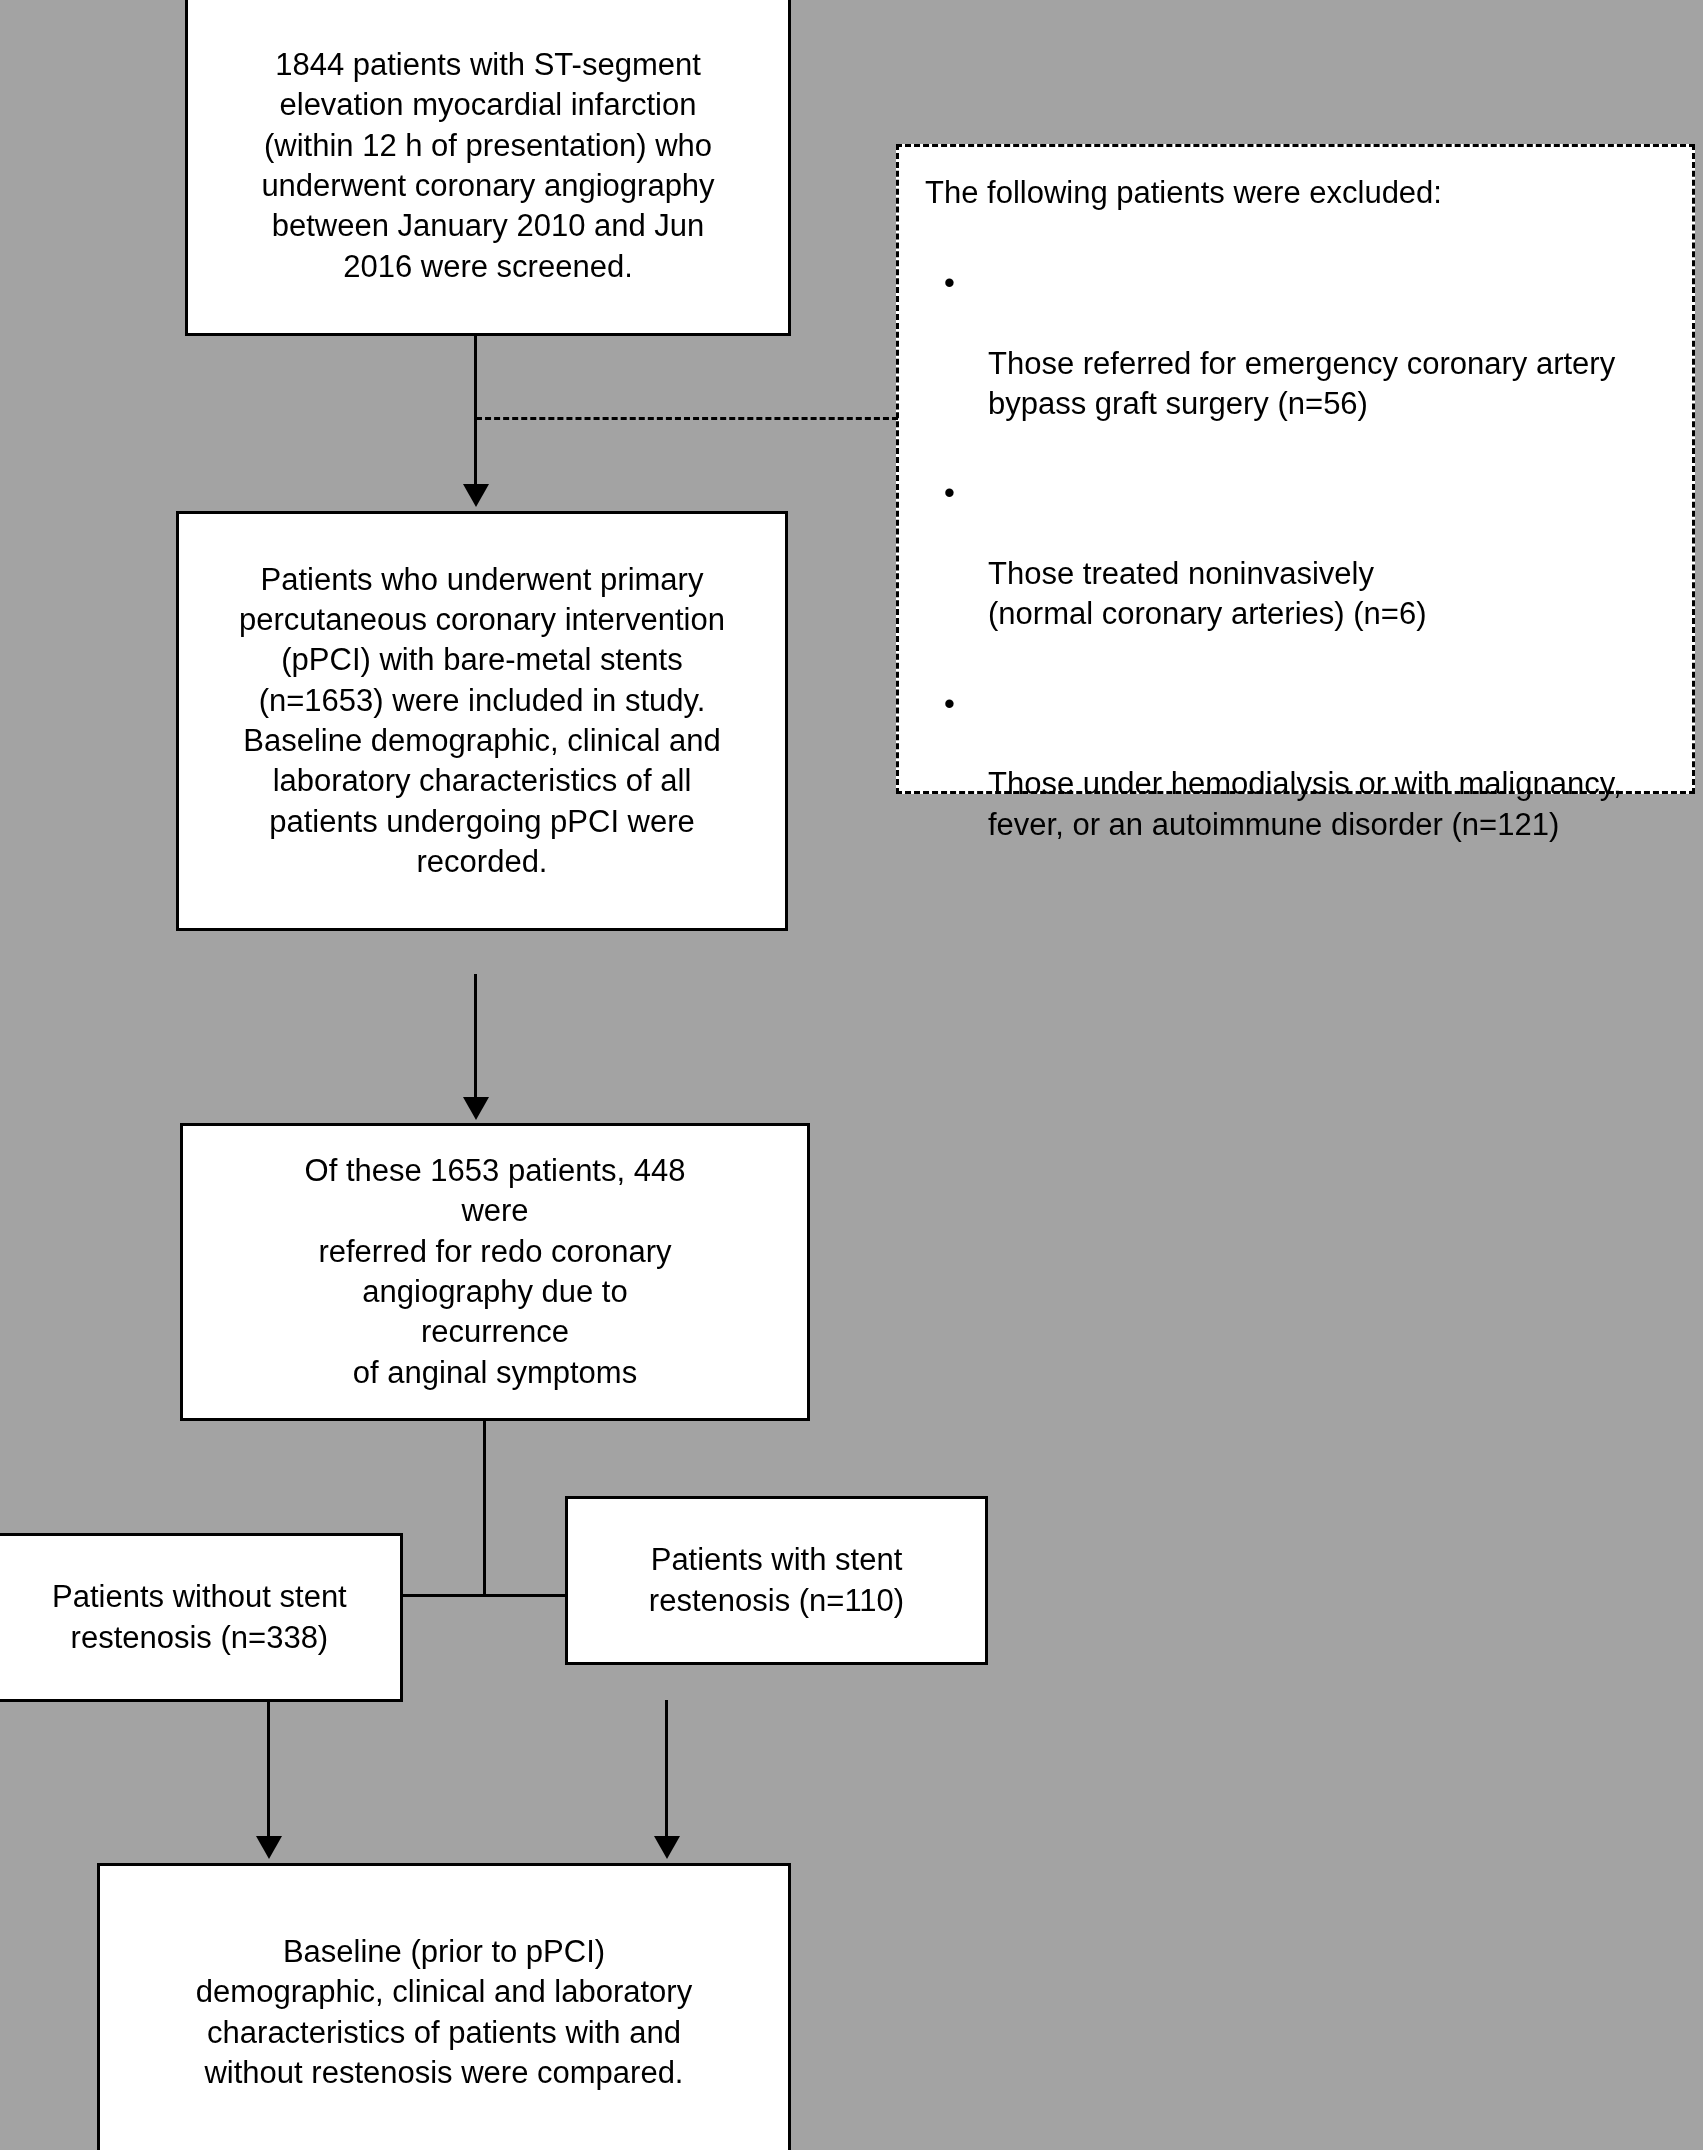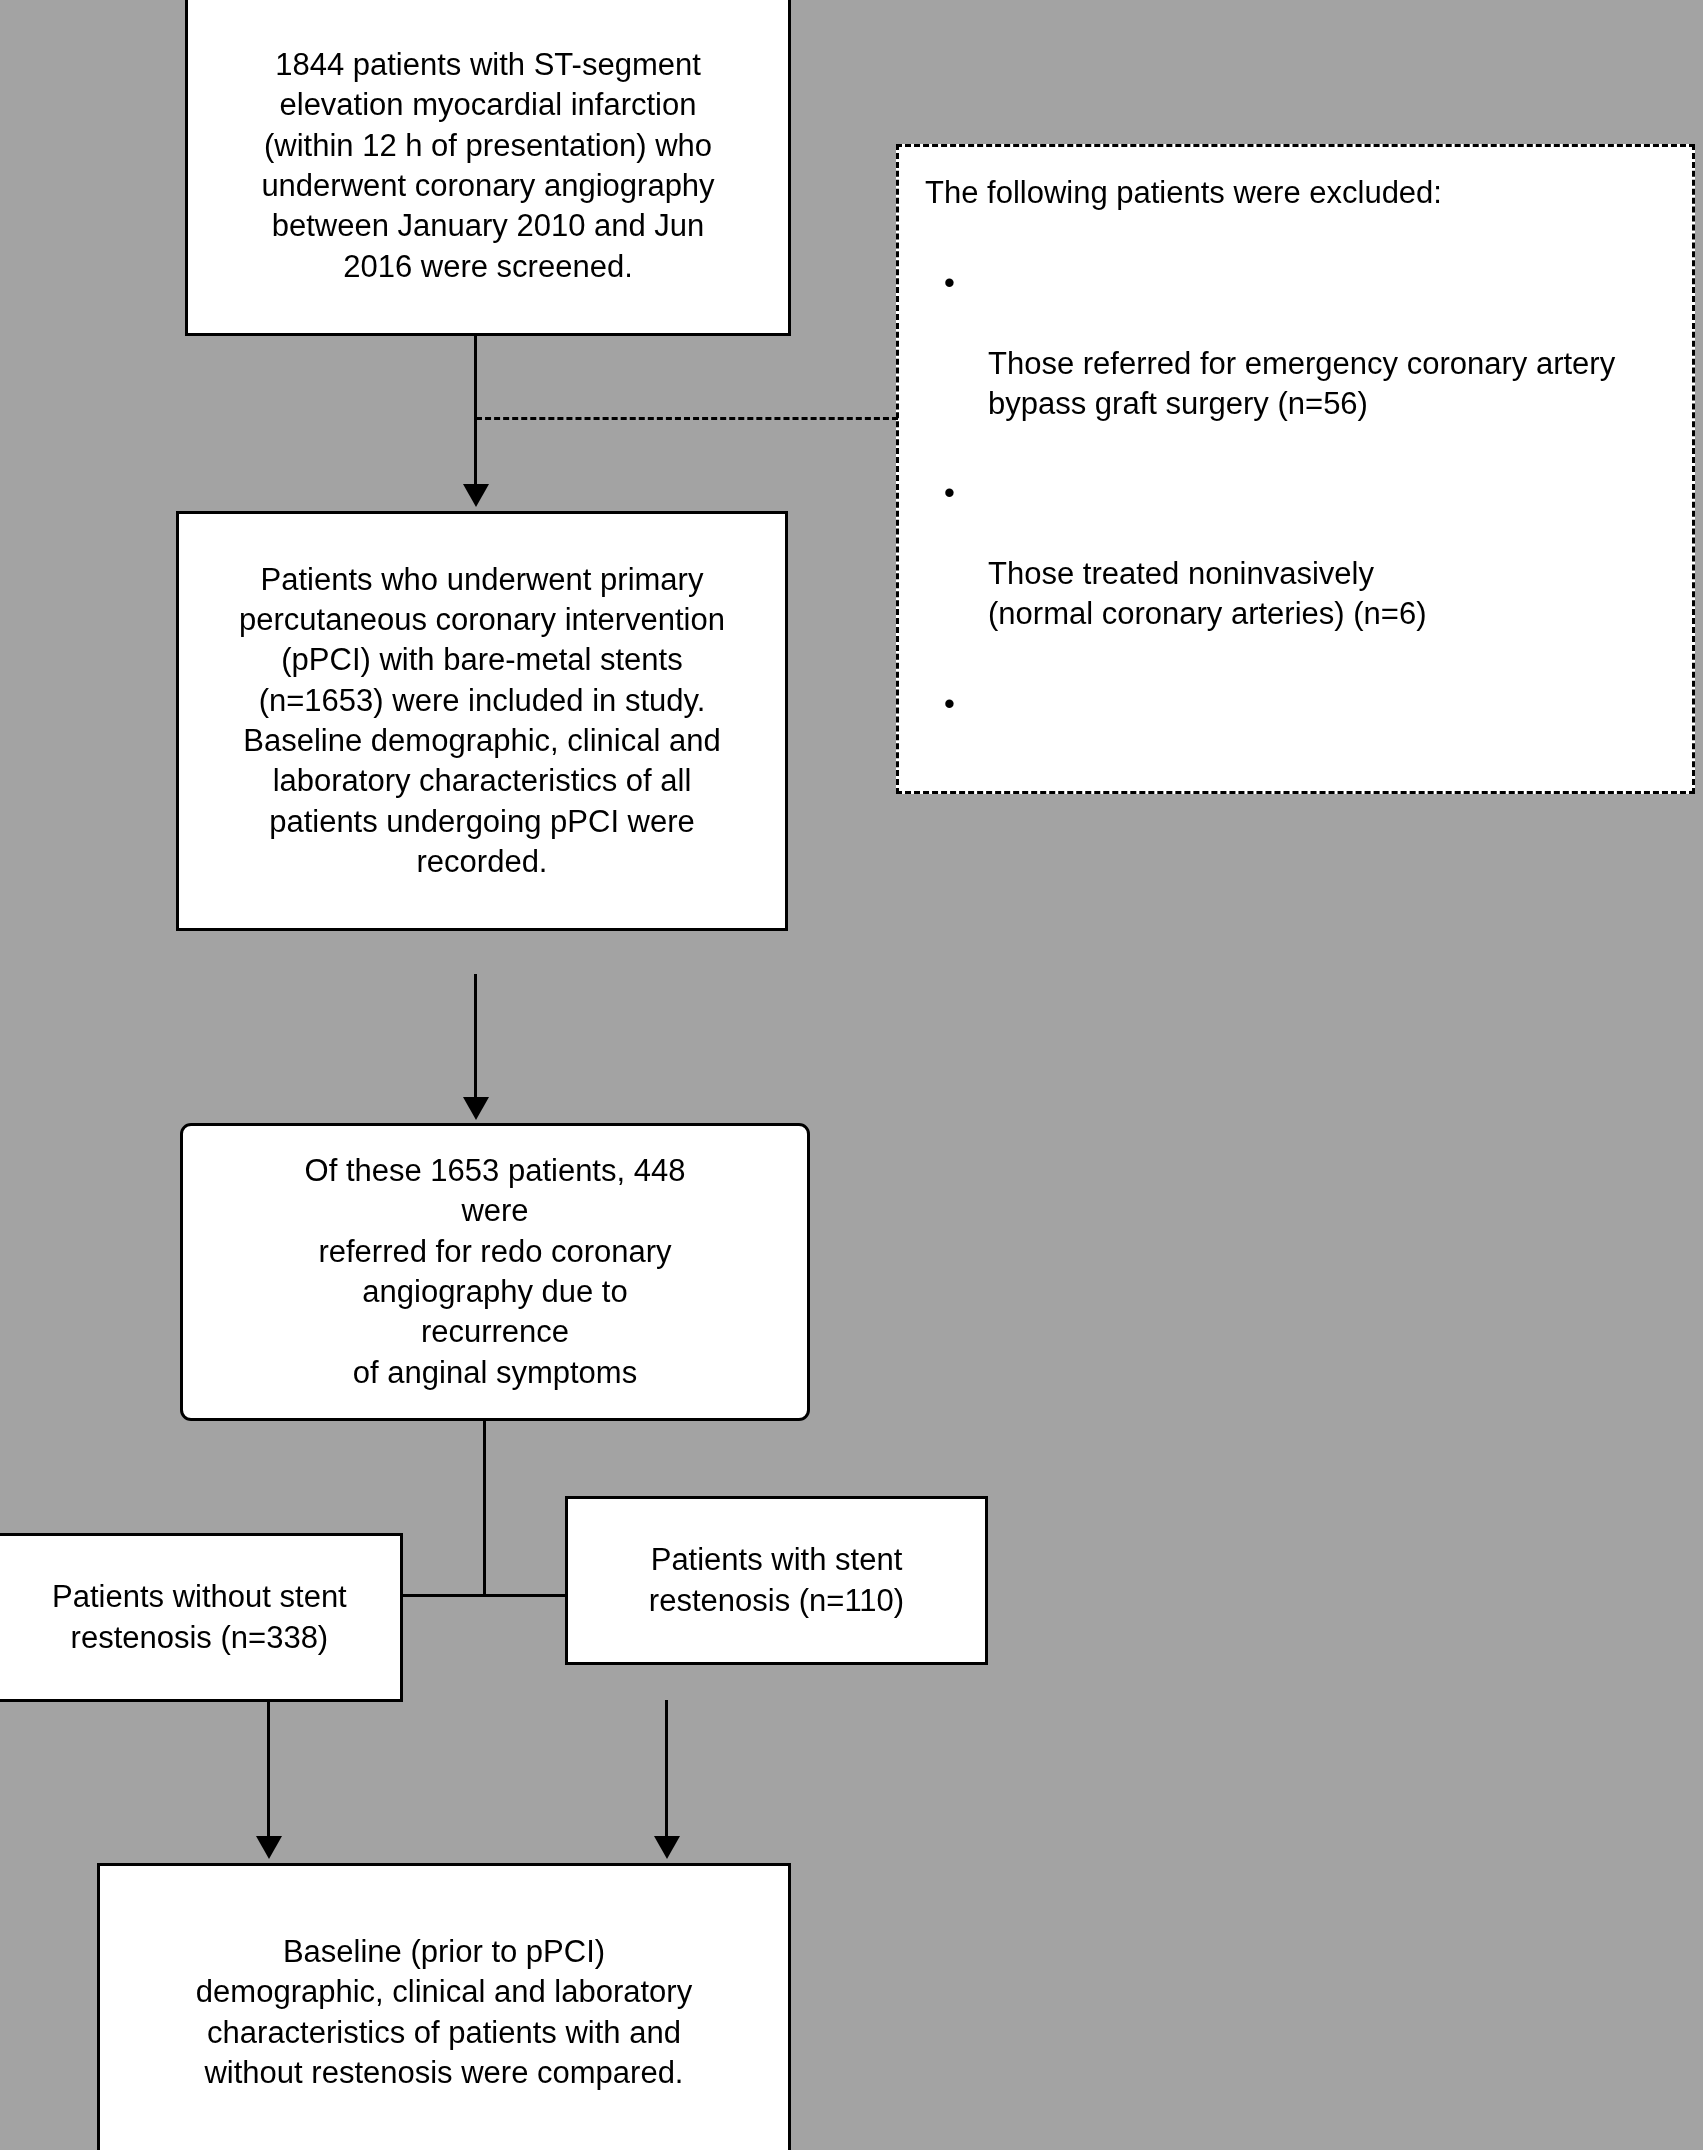--- a/index.html
+++ b/index.html
@@ -33,21 +33,21 @@
     color: #000000;
   }
   .node .txt {
     display: block;
     white-space: pre-line;
     padding: 0 12.2px;
   }
   
   #node-screened   { left: 185px;  top: -4.1px;    width: 606px;  height: 340px; }
   #node-ppci       { left: 176px;  top: 511px;   width: 612px;  height: 420px; }
-  #node-redo       { left: 180px;  top: 1123px;  width: 630px;  height: 298px; border-radius: 11px; }
+  #node-redo       { left: 180px;  top: 1123px;  width: 630px;  height: 298px; }
   #node-no-rest    { left: -4.1px;   top: 1533px;  width: 407px;  height: 169px; }
   #node-rest       { left: 565px;  top: 1496px;  width: 423px;  height: 169px; }
   #node-baseline   { left: 97px;  top: 1863px;  width: 694px; height: 299px; }
 
   #node-screened .txt  { padding: 0 31px; }
   #node-ppci .txt      { padding: 0 30px; }
   #node-redo .txt      { padding: 0 102px; }
   #node-no-rest .txt,
   #node-rest .txt      { padding: 0 20.4px; text-align: center; }
   #node-baseline .txt  { padding: 0 61px; }
@@ -155,20 +155,22 @@
         <span>Those referred for emergency coronary artery
 bypass graft surgery (n=56)</span>
       </li>
       <li class="excl-item">
         <span class="bullet">•</span>
         <span>Those treated noninvasively
 (normal coronary arteries) (n=6)</span>
       </li>
       <li class="excl-item">
         <span class="bullet">•</span>
+        <span>Those under hemodialysis or with malignancy,
+fever, or an autoimmune disorder (n=121)</span>
       </li>
     </ul>
   </div>
 
   <div class="node" id="node-ppci">
     <span class="txt">Patients who underwent primary
 percutaneous coronary intervention
 (pPCI) with bare-metal stents
 (n=1653) were included in study.
 Baseline demographic, clinical and

